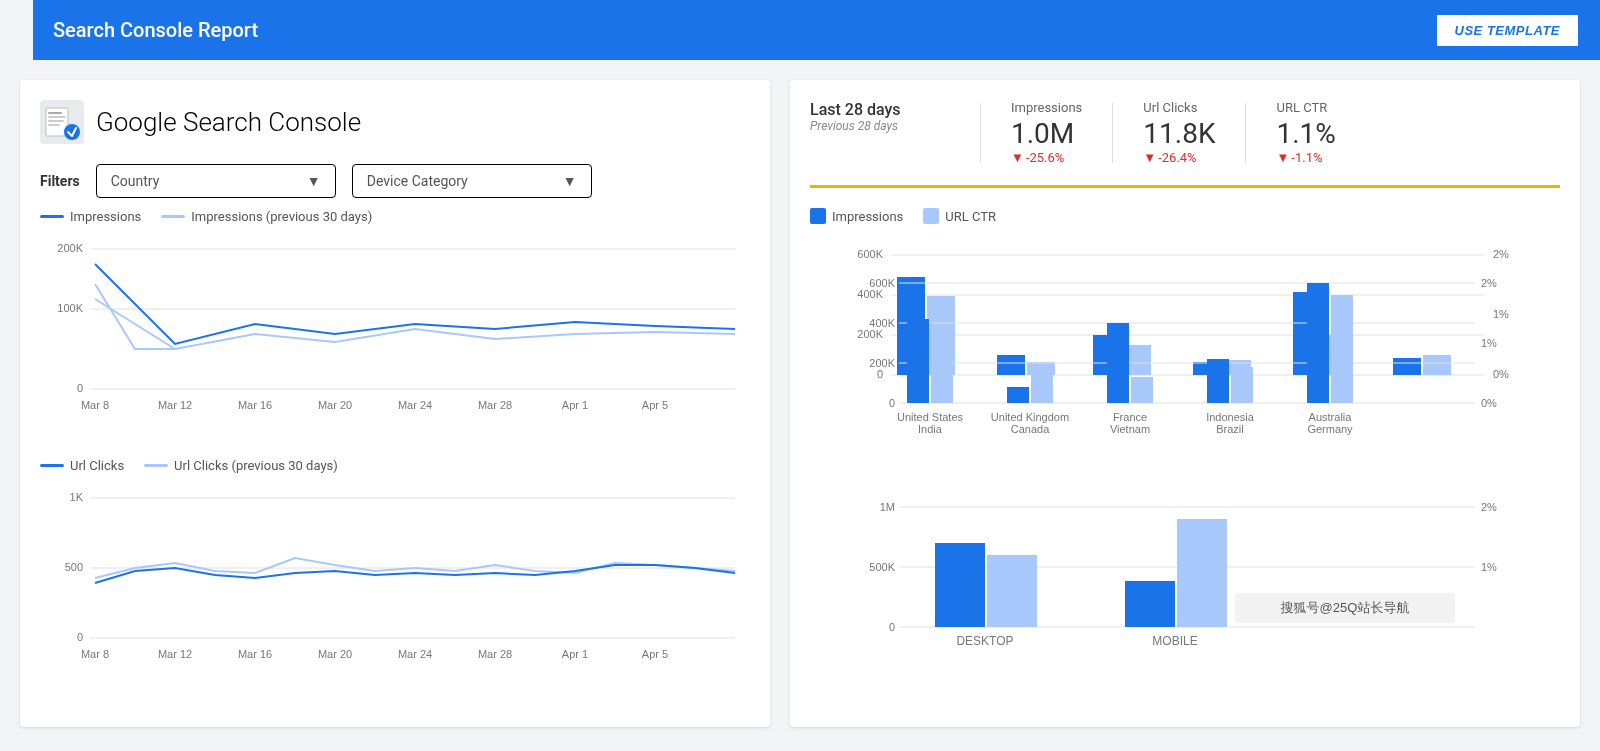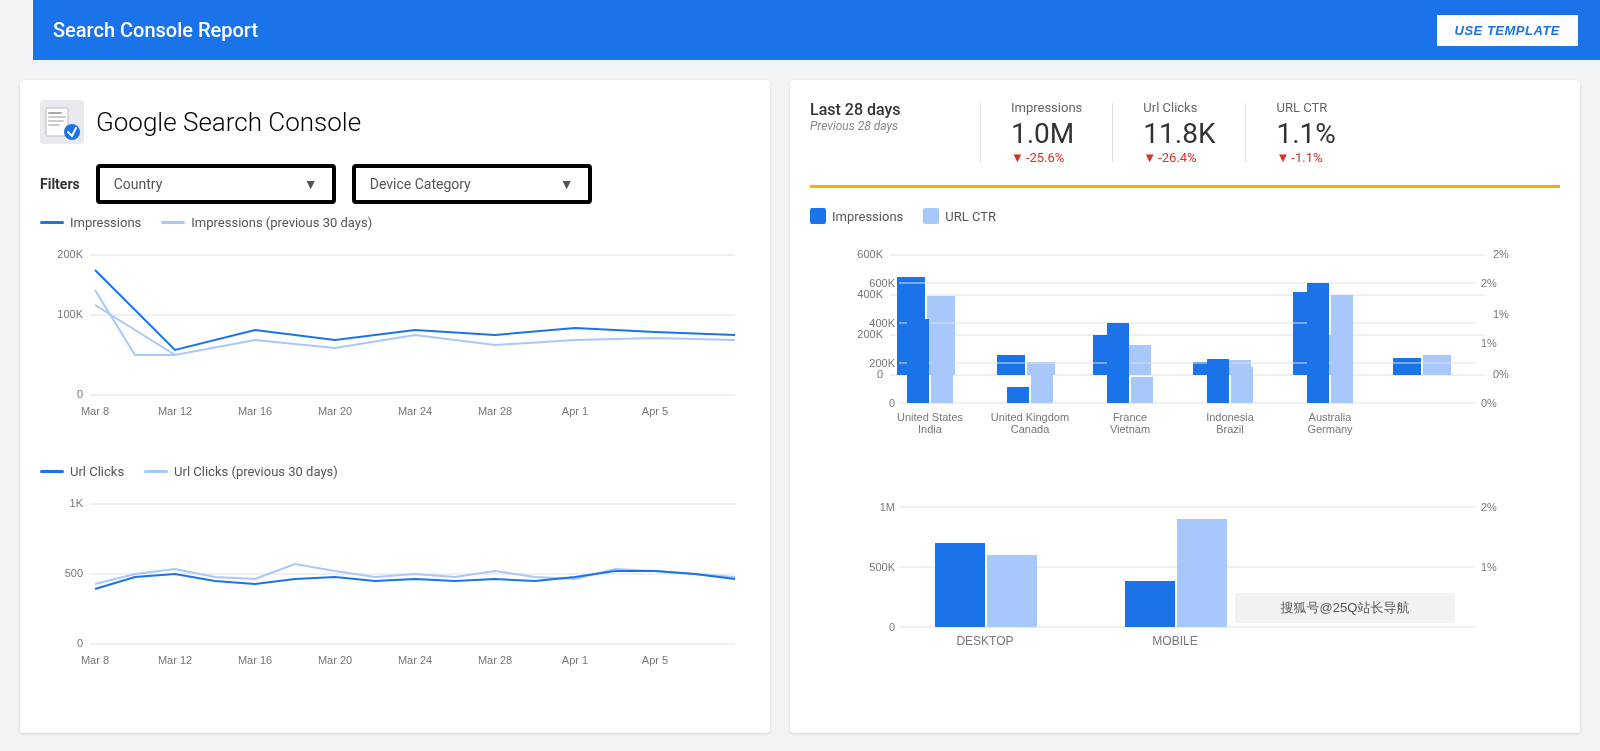--- a/index.html
+++ b/index.html
@@ -75,21 +75,21 @@
     }
     .filters-label {
       font-weight: 700;
       font-size: 14px;
       color: #333;
     }
     .filter-select {
       display: flex;
       align-items: center;
       justify-content: space-between;
-      border: 4px solid #000000;
+      border: 1px solid #000000;
       border-radius: 4px;
       padding: 8px 14px;
       min-width: 240px;
       font-size: 14px;
       color: #555;
       cursor: pointer;
       background: white;
     }
 
     

